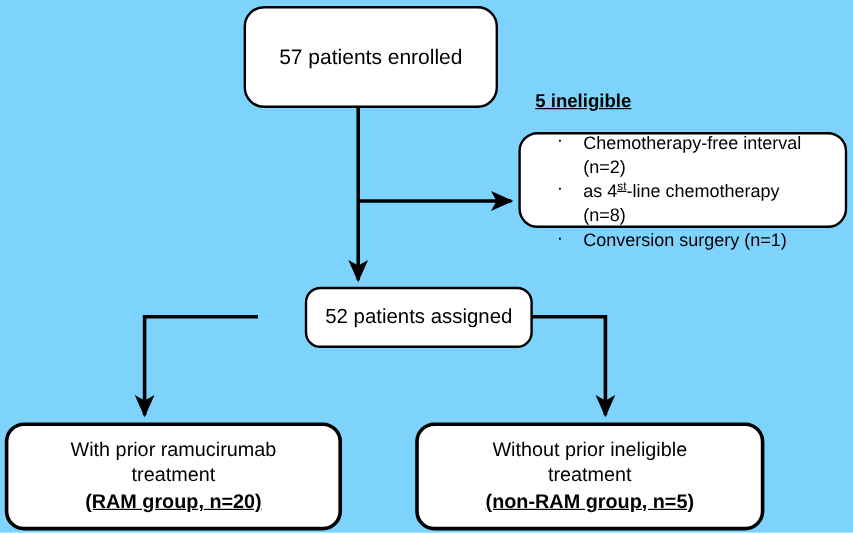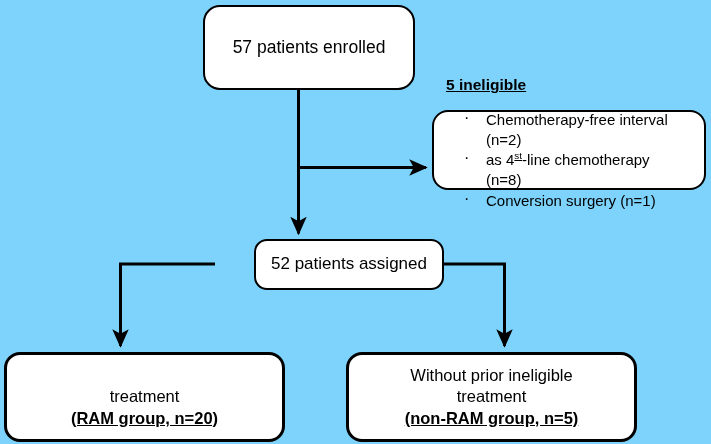--- a/index.html
+++ b/index.html
@@ -164,21 +164,21 @@
       </ul>
     </div>
   </div>
 
   <div class="node" id="node-assigned">
     <span class="node-text">52 patients assigned</span>
   </div>
 
   <div class="node" id="node-ram">
     <span class="node-text">
-      <br>
+      <span>With prior ramucirumab</span><br>
       <span>treatment</span><br>
       <span class="bold-ul">(RAM group, n=20)</span>
     </span>
   </div>
 
   <div class="node" id="node-nonram">
     <span class="node-text">
       <span>Without prior ineligible</span><br>
       <span>treatment</span><br>
       <span class="bold-ul">(non-RAM group, n=5)</span>

